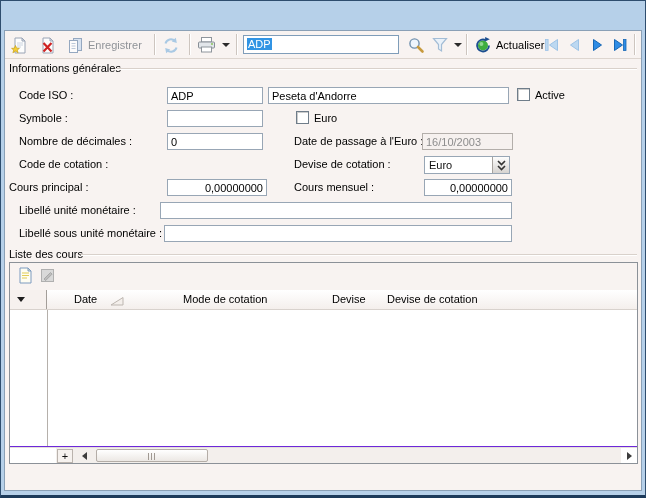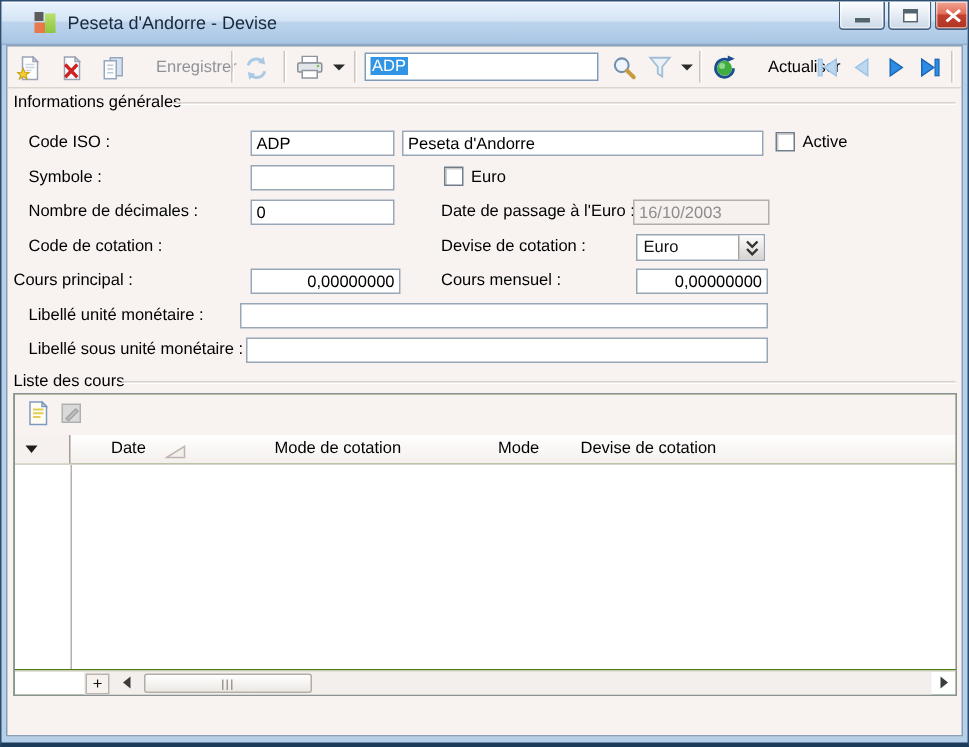--- a/index.html
+++ b/index.html
@@ -26,21 +26,21 @@
   .glyph-max{ position:absolute; left:50%; margin-left:-5px; top:5px; width:10px; height:9px;
     border:1px solid #54646f; border-top:3px solid #54646f; background:#fff; }
 
   
   .content{ position:absolute; left:3px; top:29px; width:638px; height:461px;
     background:#f8f3f1; border:1px solid #8aa0b6; font-size:11px; color:#101010; }
 
   
   .toolbar{ position:absolute; left:0; top:0; right:0; height:28px; border-bottom:1px solid #ddd5cf; }
   .tbtn{ position:absolute; top:2px; height:24px; background:none; border:none;
-    display:flex; align-items:center; gap:20px; font-family:inherit; font-size:11px; padding:0 2px; }
+    display:flex; align-items:center; gap:4px; font-family:inherit; font-size:11px; padding:0 2px; }
   .tsep{ position:absolute; top:3px; width:1px; height:21px; background:#cdc5bf; box-shadow:1px 0 0 #ffffff; }
   .searchbox{ position:absolute; left:238px; top:4px; width:156px; height:19px; background:#fff;
     border:1px solid #7f9db9; padding:2px 3px; }
   .searchbox .sel{ background:#3194e4; color:#fff; padding:0 1px; }
   .dim-label{ color:#8f9398; }
 
   
   .grouplabel{ position:absolute; font-size:11px; color:#000; white-space:nowrap; }
   .groupline{ position:absolute; height:1px; background:#d9d1cb; box-shadow:0 1px 0 #ffffff; }
   .flabel{ position:absolute; white-space:nowrap; color:#000; }
@@ -51,21 +51,21 @@
   .cb{ position:absolute; width:13px; height:13px; background:#fff; border:1px solid #6f7d8a;
     box-shadow:inset 1px 1px 0 rgba(110,110,110,.35); }
   .combo{ position:absolute; height:18px; border:1px solid #98a6b5; background:#fff; }
   .combo .val{ position:absolute; left:4px; top:2px; }
   .combo .cbtn{ position:absolute; right:0; top:0; bottom:0; width:17px;
     background:linear-gradient(#fdfdfd,#d6d3d0); border-left:1px solid #a6a29e;
     display:flex; align-items:center; justify-content:center; }
 
   
   .grid{ position:absolute; left:4px; top:231px; width:629px; height:202px;
-    border:1px solid #8b9198; background:#4d7c0f; }
+    border:1px solid #8b9198; background:#6d28d9; }
   .grid-strip{ position:absolute; left:0; top:0; right:0; height:27px; background:#f8f3f1; }
   .gbtn{ position:absolute; top:4px; width:20px; height:20px; background:none; border:none; }
   .grid-header{ position:absolute; left:0; top:27px; right:0; height:20px;
     background:linear-gradient(#ffffff,#f4efec); border-bottom:1px solid #d8d2cd; }
   .sel-col-head{ position:absolute; left:0; top:0; bottom:0; width:37px; background:#f6f1ee;
     border-right:1px solid #a39e99; }
   .tri-down{ width:0; height:0; border-left:4px solid transparent; border-right:4px solid transparent;
     border-top:5px solid #1d1d1d; }
   .hcell{ position:absolute; top:3px; white-space:nowrap; color:#000; }
   .grid-body{ position:absolute; left:0; top:47px; right:0; bottom:17px; background:#fff; }
@@ -87,39 +87,20 @@
   .spanel-sep{ position:absolute; top:3px; bottom:3px; width:1px; background:#c5bdb7; box-shadow:1px 0 0 #ffffff; }
   .stext{ position:absolute; top:5px; white-space:nowrap; color:#1c1c1c; }
   .grip{ position:absolute; right:4px; bottom:4px; width:2px; height:2px; background:#aaa29b;
     box-shadow:-4px 0 0 #aaa29b, 0 -4px 0 #aaa29b, -8px 0 0 #aaa29b, -4px -4px 0 #aaa29b, 0 -8px 0 #aaa29b; }
 </style>
 </head>
 <body>
 
 <div class="window">
 
-  <div class="titlebar">
-    <div class="app-icon">
-      <span class="sq" style="left:0;top:0;width:6px;height:6px;background:#5c5c5c;"></span>
-      <span class="sq" style="left:0;top:7px;width:7px;height:7px;background:#e8794d;"></span>
-      <span class="sq" style="left:7px;top:1px;width:7px;height:13px;background:linear-gradient(#b9e06c,#8cc63f);"></span>
-    </div>
-    <div class="title-text">Peseta d'Andorre -  Devise</div>
-    <div class="winbtn lite" style="left:558px;width:31px;">
-      <span class="glyph-min"></span>
-    </div>
-    <div class="winbtn lite" style="left:591px;width:29px;">
-      <span class="glyph-max"></span>
-    </div>
-    <div class="winbtn close" style="left:622px;width:23px;">
-      <svg width="11" height="9" style="position:absolute;left:50%;margin-left:-5px;top:5px;">
-        <path d="M1,0.8 L10,8.2 M10,0.8 L1,8.2" stroke="#ffffff" stroke-width="2"></path>
-      </svg>
-    </div>
-  </div>
 
   <div class="content">
 
     <div class="toolbar">
       <button class="tbtn" style="left:4px;">
         <svg width="17" height="17">
           <path d="M4,1 h7 l3,3 v12 h-10 z" fill="#fdfdfd" stroke="#9aa4b5"></path>
           <path d="M11,1 l3,3 h-3 z" fill="#dde4ee" stroke="#9aa4b5"></path>
           <path d="M6,6 h6 M6,8 h6 M6,10 h4" stroke="#ccd4e0" stroke-width="1"></path>
           <polygon points="4.5,8.5 5.6,11.2 8.4,11.4 6.2,13 7.1,15.7 4.5,14.1 1.9,15.7 2.8,13 0.6,11.4 3.4,11.2" fill="#f7cf35" stroke="#c9a10f" stroke-width="0.7"></polygon>
@@ -280,21 +261,21 @@
 
       <div class="grid-header">
         <div class="sel-col-head">
           <span class="tri-down" style="position:absolute;left:7px;top:7px;"></span>
         </div>
         <div class="hcell" style="left:64px;">Date</div>
         <svg width="14" height="10" style="position:absolute;left:100px;top:6px;">
           <polygon points="1,9 13,9 13,1.5" fill="#f4efeb" stroke="#bdb6b0" stroke-width="1"></polygon>
         </svg>
         <div class="hcell" style="left:173px;">Mode de cotation</div>
-        <div class="hcell" style="left:322px;">Mode</div>
+        <div class="hcell" style="left:322px;">Devise</div>
         <div class="hcell" style="left:377px;">Devise de cotation</div>
       </div>
 
       <div class="grid-body">
         <div class="sel-divider"></div>
       </div>
 
       <div class="hscroll">
         <div class="track"></div>
         <button class="sbtn" style="left:47px;">+</button>

